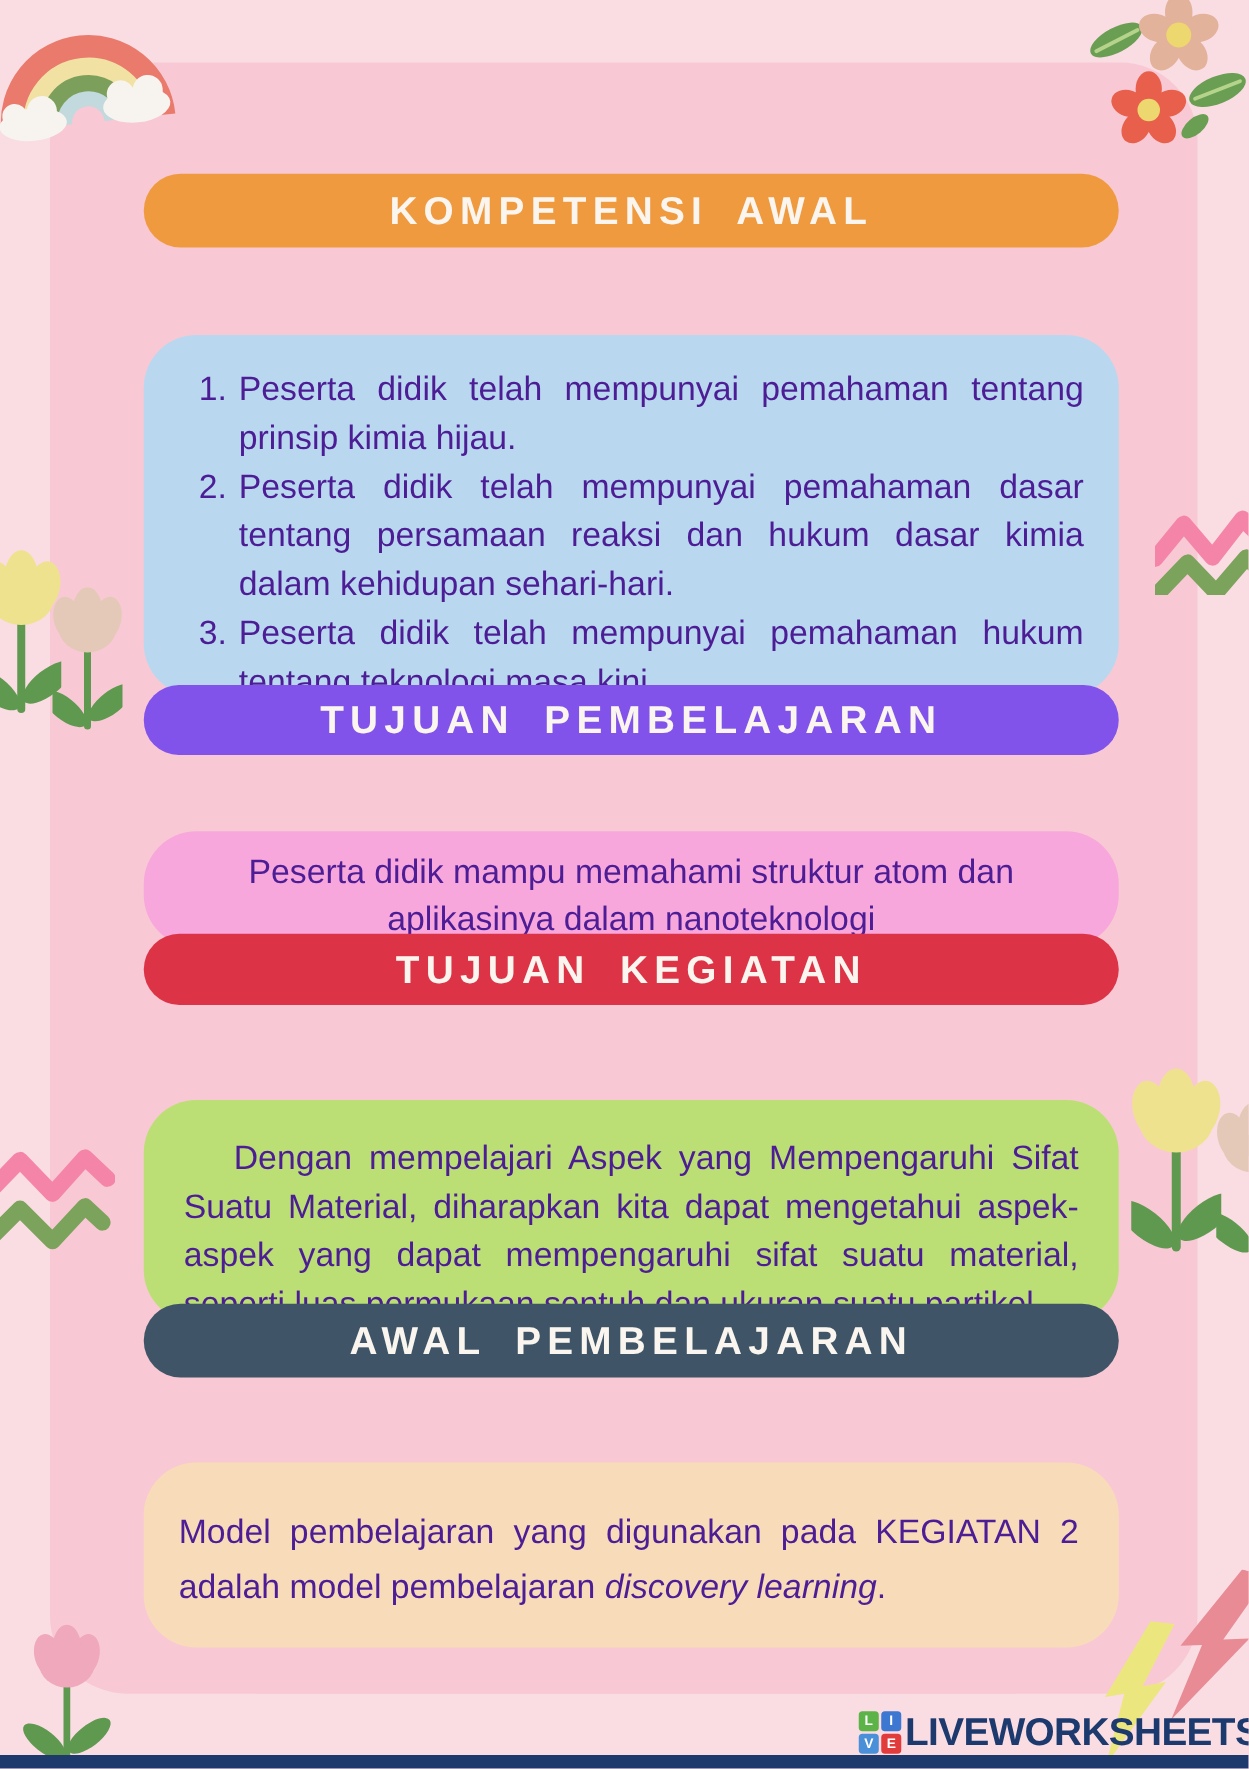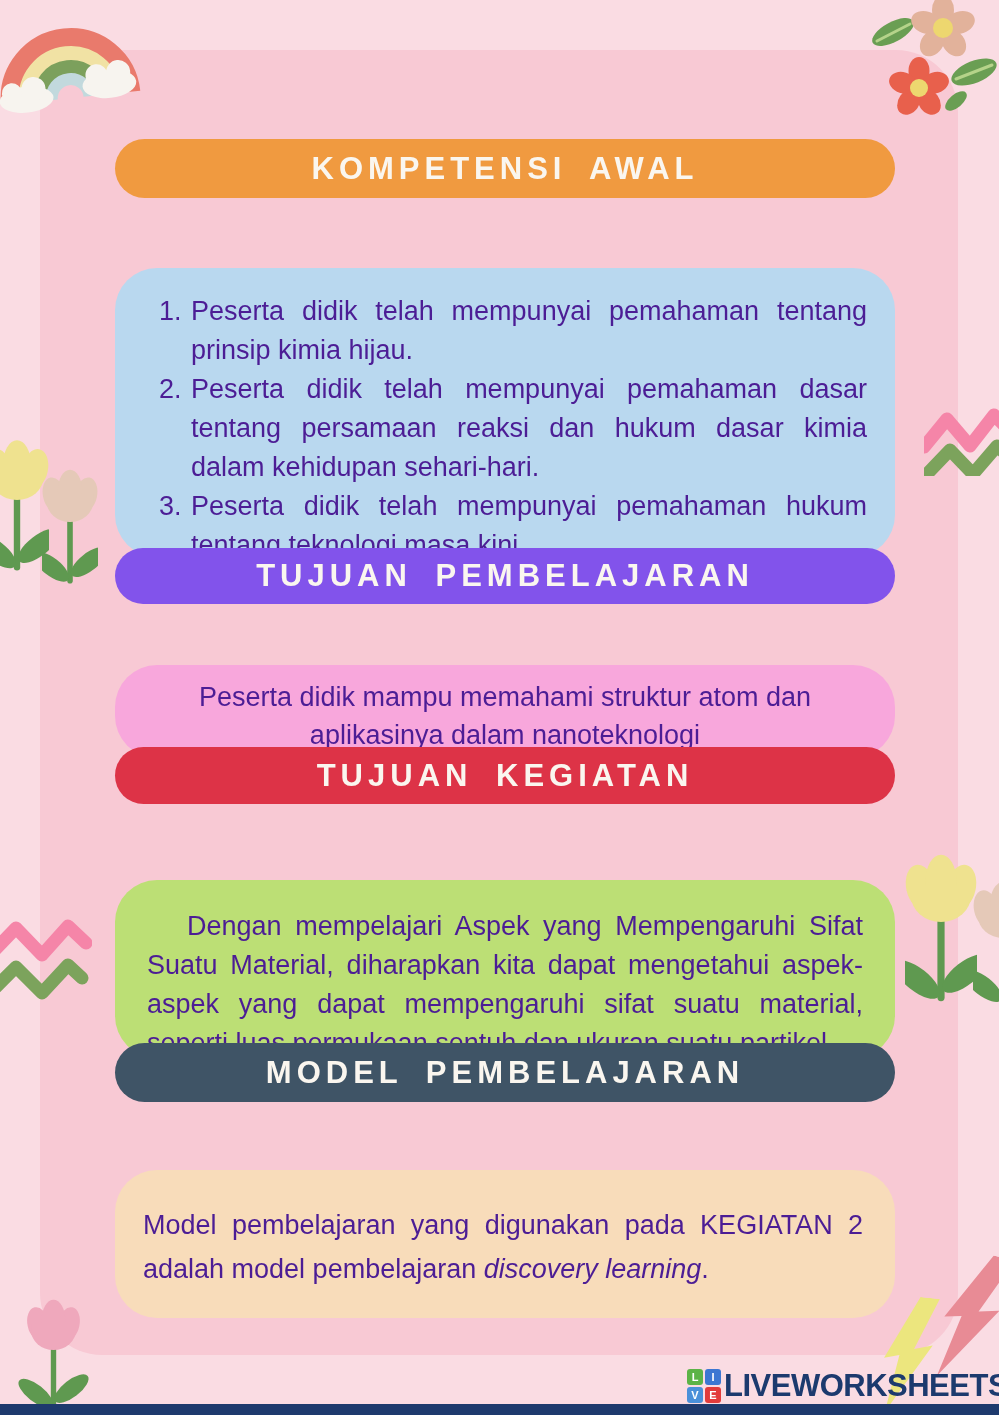--- a/index.html
+++ b/index.html
@@ -184,21 +184,21 @@
     <div>Peserta didik mampu memahami struktur atom dan</div>
     <div>aplikasinya dalam nanoteknologi</div>
   </div>
 
   <div class="content-item hdr hdr-red">TUJUAN KEGIATAN</div>
 
   <div class="content-item box box-green">
     <p>Dengan mempelajari Aspek yang Mempengaruhi Sifat Suatu Material, diharapkan kita dapat mengetahui aspek-aspek yang dapat mempengaruhi sifat suatu material, seperti luas permukaan sentuh dan ukuran suatu partikel.</p>
   </div>
 
-  <div class="content-item hdr hdr-dark">MODEL PEMBELAJARAN</div>
+  <div class="content-item hdr hdr-dark">AWAL PEMBELAJARAN</div>
 
   <div class="content-item box box-peach">
     <div class="l1">Model pembelajaran yang digunakan pada KEGIATAN 2</div>
     <div class="l2"><span>adalah model pembelajaran </span><span class="italic">discovery learning</span><span>.</span></div>
   </div>
 
   <div class="footer">
     <div class="tile-grid">
       <div class="tile tile-0">L</div>
       <div class="tile tile-1">I</div>

